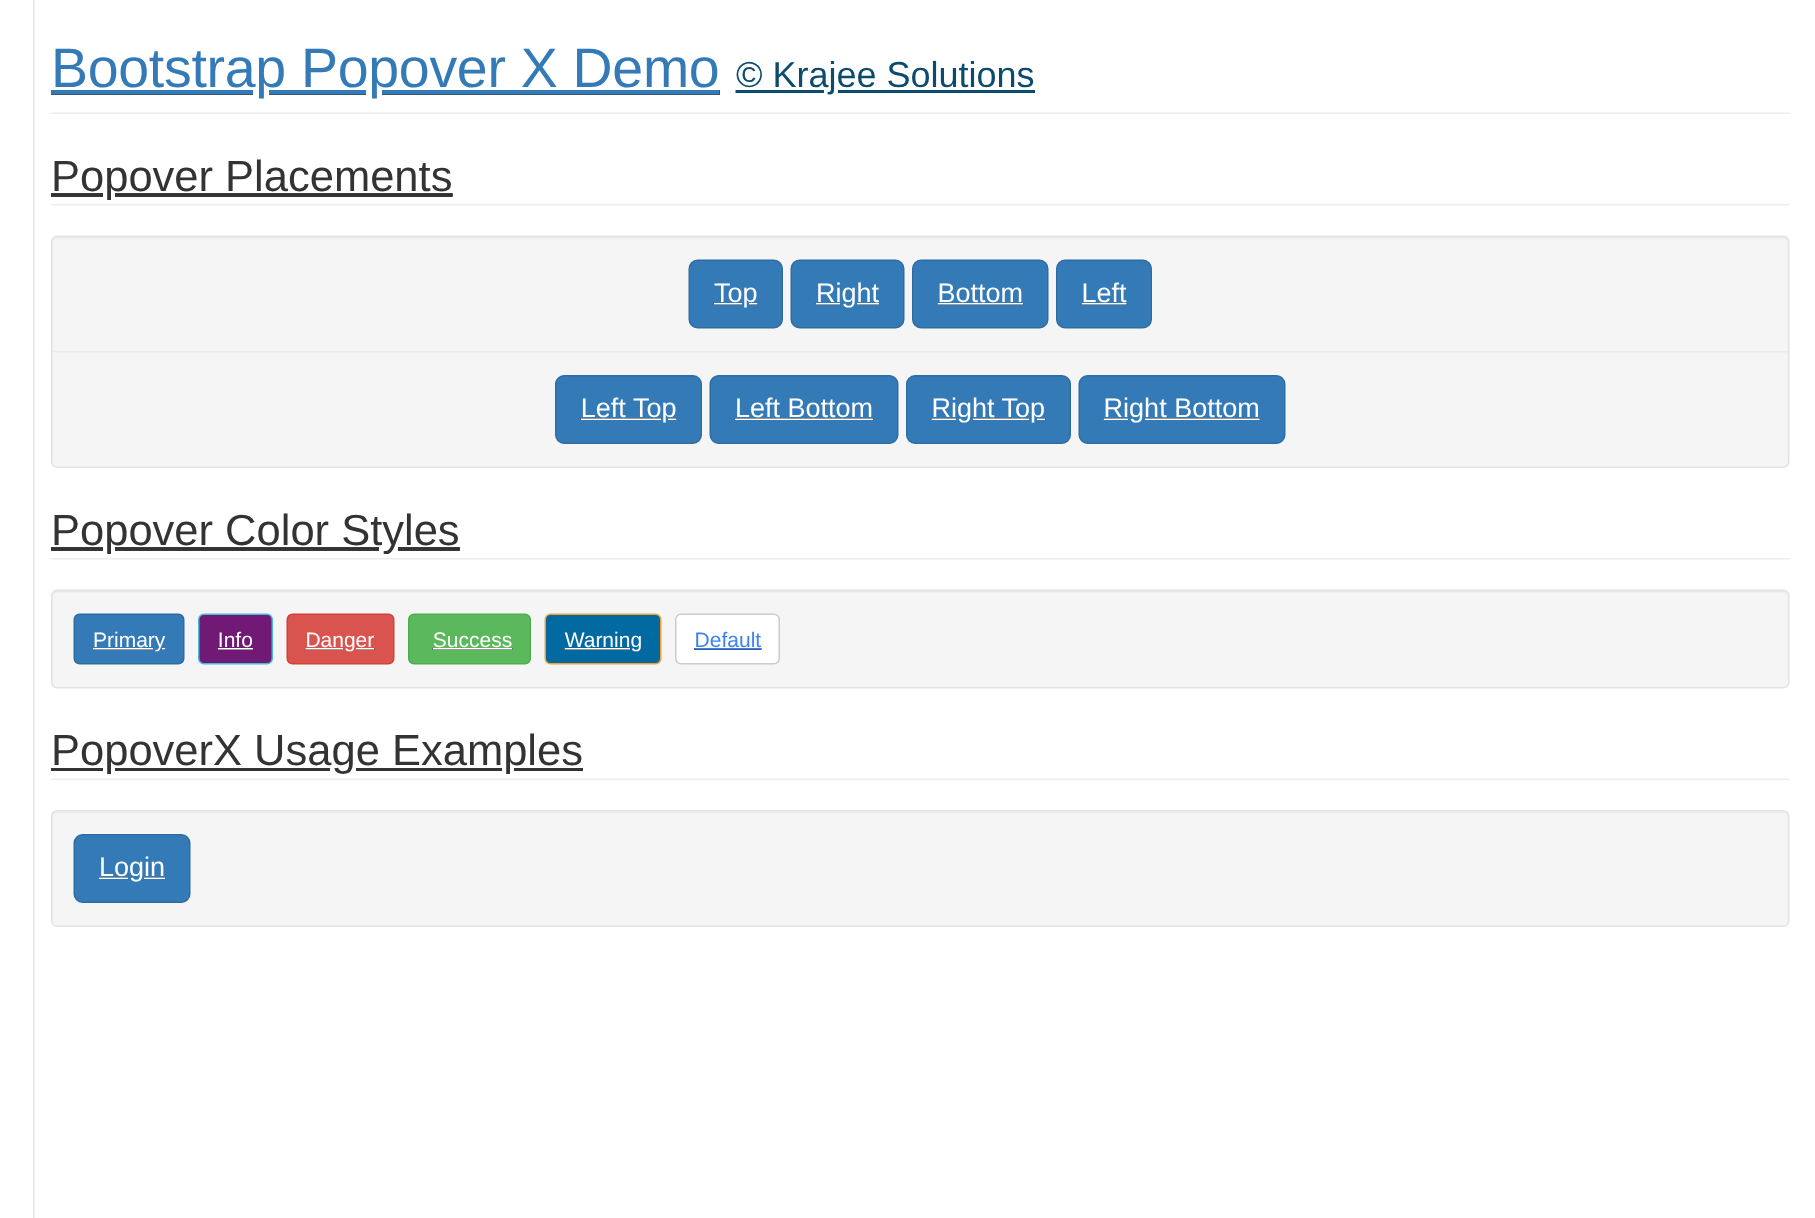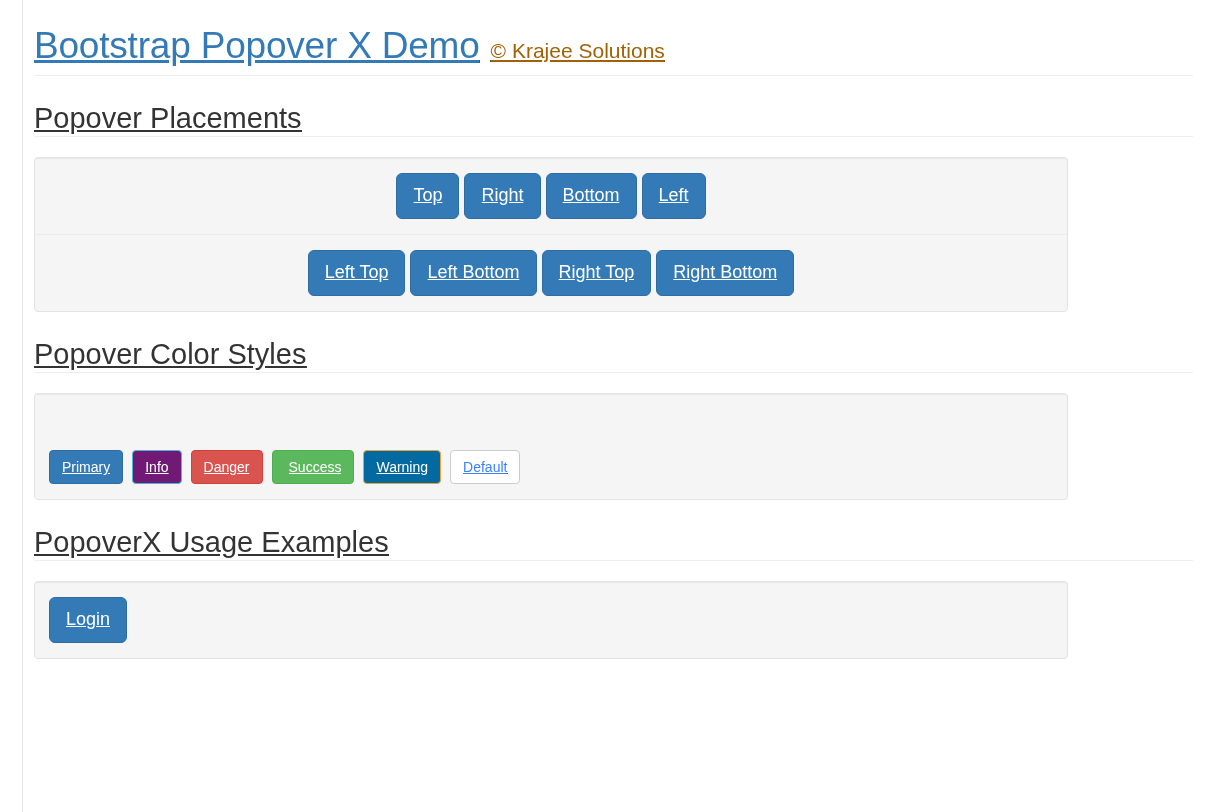--- a/index.html
+++ b/index.html
@@ -51,22 +51,22 @@
   }
   .site-title {
     font-size: 37px;
     font-weight: normal;
     line-height: 1.1;
     color: #337ab7;
     margin: 0;
     letter-spacing: -0.2px;
   }
   .site-subtitle {
-    font-size: 21px;
-    color: #a16207;
+    font-size: 24px;
+    color: #0c4a6e;
     white-space: nowrap;
   }
 
   hr.rule {
     border: 0;
     border-top: 1px solid #eeeeee;
     margin: 0;
     width: 1159px;
   }
   .rule-top { margin-top: 15px; }
@@ -85,21 +85,21 @@
     margin-top: 17px;
   }
 
   
   .panel {
     background: #f5f5f5;
     border: 1px solid #e3e3e3;
     border-radius: 4px;
     box-shadow: inset 0 1px 1px rgba(0,0,0,.05);
     margin-top: 20px;
-    width: 1034px;
+    width: 1159px;
   }
   .panel-row {
     padding: 15px 14px;
     border-bottom: 1px solid #ececec;
     display: flex;
     gap: 5px;
   }
   .panel-row:last-child { border-bottom: 0; align-items: center; }
   .panel-row.center { justify-content: center; }
   .panel-row.single { padding: 15px 14px; }
@@ -119,21 +119,20 @@
     padding: 10px 16px;
     font-size: 18px;
     line-height: 1.33;
     border-radius: 6px;
   }
   .btn-md {
     padding: 6px 12px;
     font-size: 14px;
     line-height: 1.43;
     border-radius: 4px;
-    margin-top: 41px;
   }
   .btn-primary {
     background: #337ab7;
     border-color: #2e6da4;
     color: #ffffff;
   }
   .btn-info {
     background: #701a75;
     border-color: #46b8da;
     color: #ffffff;

